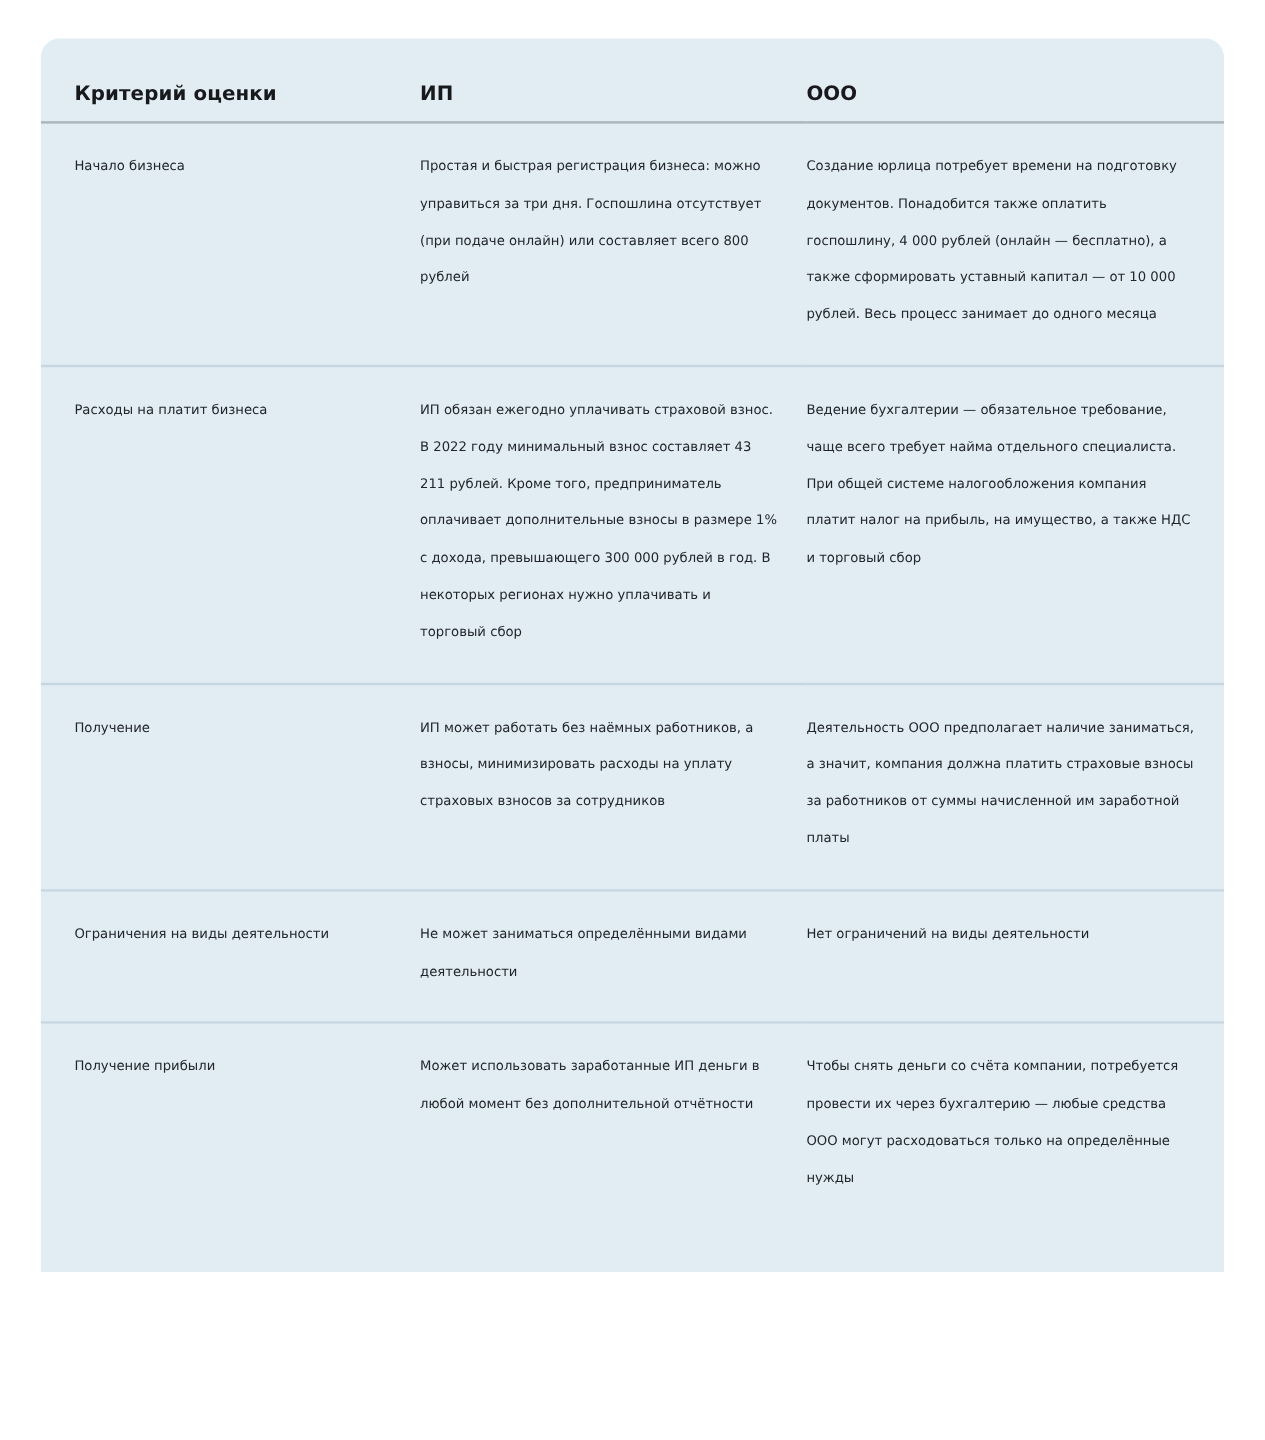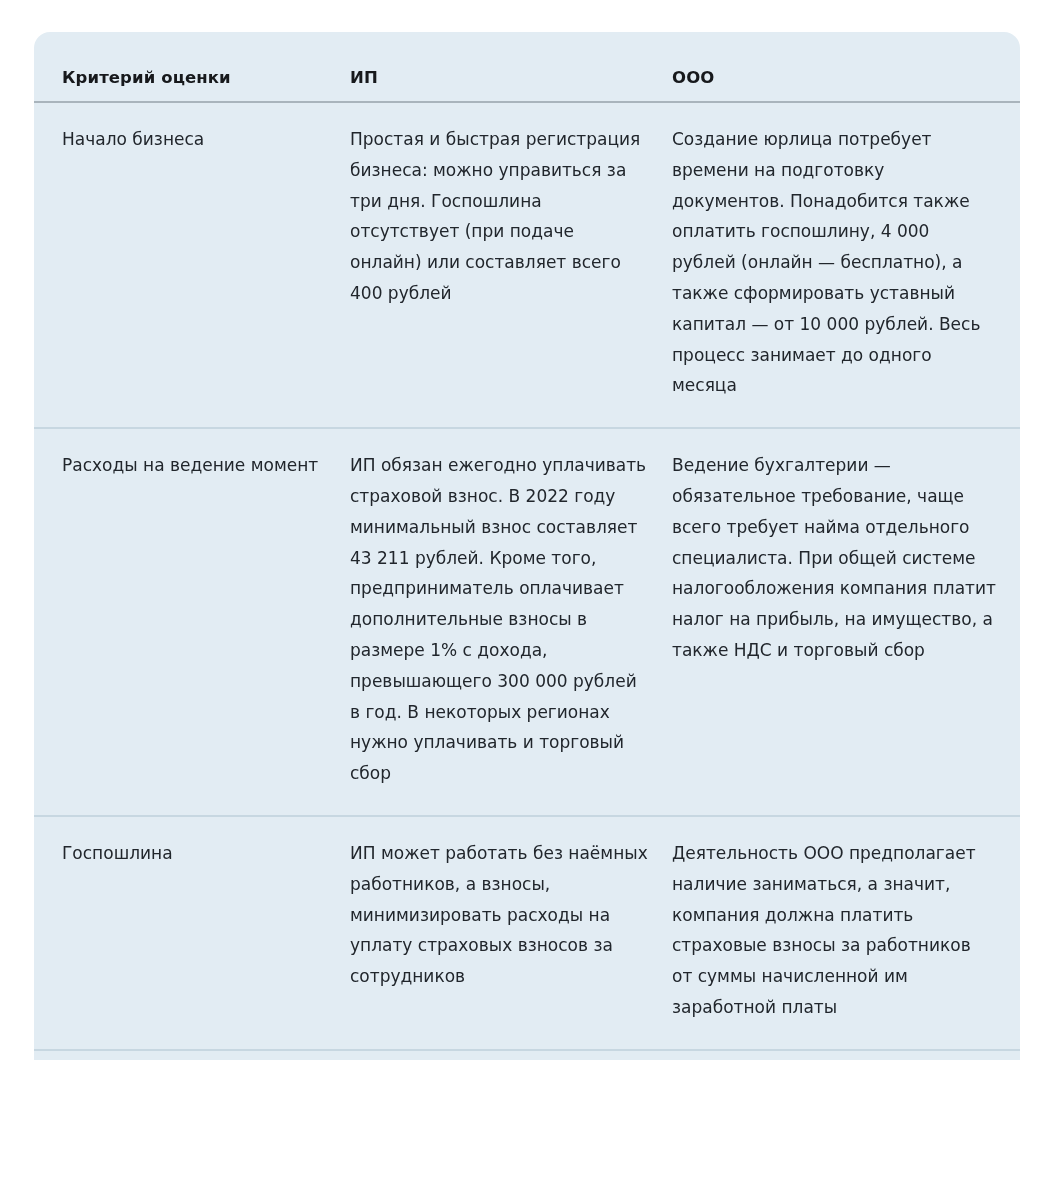--- a/index.html
+++ b/index.html
@@ -52,21 +52,21 @@
     color: #17191c;
     letter-spacing: 0.1px;
     padding: 36px 18px 14px 0;
     border-bottom: 2px solid #a9b4bc;
   }
 
   .table th.h1 { padding-left: 28px; }
 
   .table td {
     vertical-align: top;
-    font-size: 17px;
+    font-size: 11px;
     line-height: 30.8px;
     color: #21262c;
     padding: 21px 24px 26px 0;
     border-bottom: 2px solid #c7d7e1;
   }
 
   .table td.k { padding-left: 28px; }
 
   .table tr.last td {
     border-bottom: none;
@@ -87,32 +87,37 @@
       <thead>
         <tr>
           <th class="h1">Критерий оценки</th>
           <th>ИП</th>
           <th>ООО</th>
         </tr>
       </thead>
       <tbody>
         <tr>
           <td class="k">Начало бизнеса</td>
-          <td>Простая и быстрая регистрация бизнеса: можно управиться за три дня. Госпошлина отсутствует (при подаче онлайн) или составляет всего 400 рублей</td>
+          <td>Простая и быстрая регистрация бизнеса: можно управиться за три дня. Госпошлина отсутствует (при подаче онлайн) или составляет всего 800 рублей</td>
           <td>Создание юрлица потребует времени на подготовку документов. Понадобится также оплатить госпошлину, 4 000 рублей (онлайн — бесплатно), а также сформировать уставный капитал — от 10 000 рублей. Весь процесс занимает до одного месяца</td>
         </tr>
         <tr>
-          <td class="k">Расходы на ведение момент</td>
+          <td class="k">Расходы на платит бизнеса</td>
           <td>ИП обязан ежегодно уплачивать страховой взнос. В 2022 году минимальный взнос составляет 43 211 рублей. Кроме того, предприниматель оплачивает дополнительные взносы в размере 1% с дохода, превышающего 300 000 рублей в год. В некоторых регионах нужно уплачивать и торговый сбор</td>
           <td>Ведение бухгалтерии — обязательное требование, чаще всего требует найма отдельного специалиста. При общей системе налогообложения компания платит налог на прибыль, на имущество, а также НДС и торговый сбор</td>
         </tr>
         <tr>
-          <td class="k">Госпошлина</td>
+          <td class="k">Получение</td>
           <td>ИП может работать без наёмных работников, а взносы, минимизировать расходы на уплату страховых взносов за сотрудников</td>
           <td>Деятельность ООО предполагает наличие заниматься, а значит, компания должна платить страховые взносы за работников от суммы начисленной им заработной платы</td>
+        </tr>
+        <tr>
+          <td class="k">Ограничения на виды деятельности</td>
+          <td>Не может заниматься определёнными видами деятельности</td>
+          <td>Нет ограничений на виды деятельности</td>
         </tr>
         <tr class="last">
           <td class="k">Получение прибыли</td>
           <td>Может использовать заработанные ИП деньги в любой момент без дополнительной отчётности</td>
           <td>
             <span>Чтобы снять деньги со счёта компании, потребуется провести их через бухгалтерию — любые средства ООО могут расходоваться только на определённые нужды</span>
             
           </td>
         </tr>
       </tbody>

